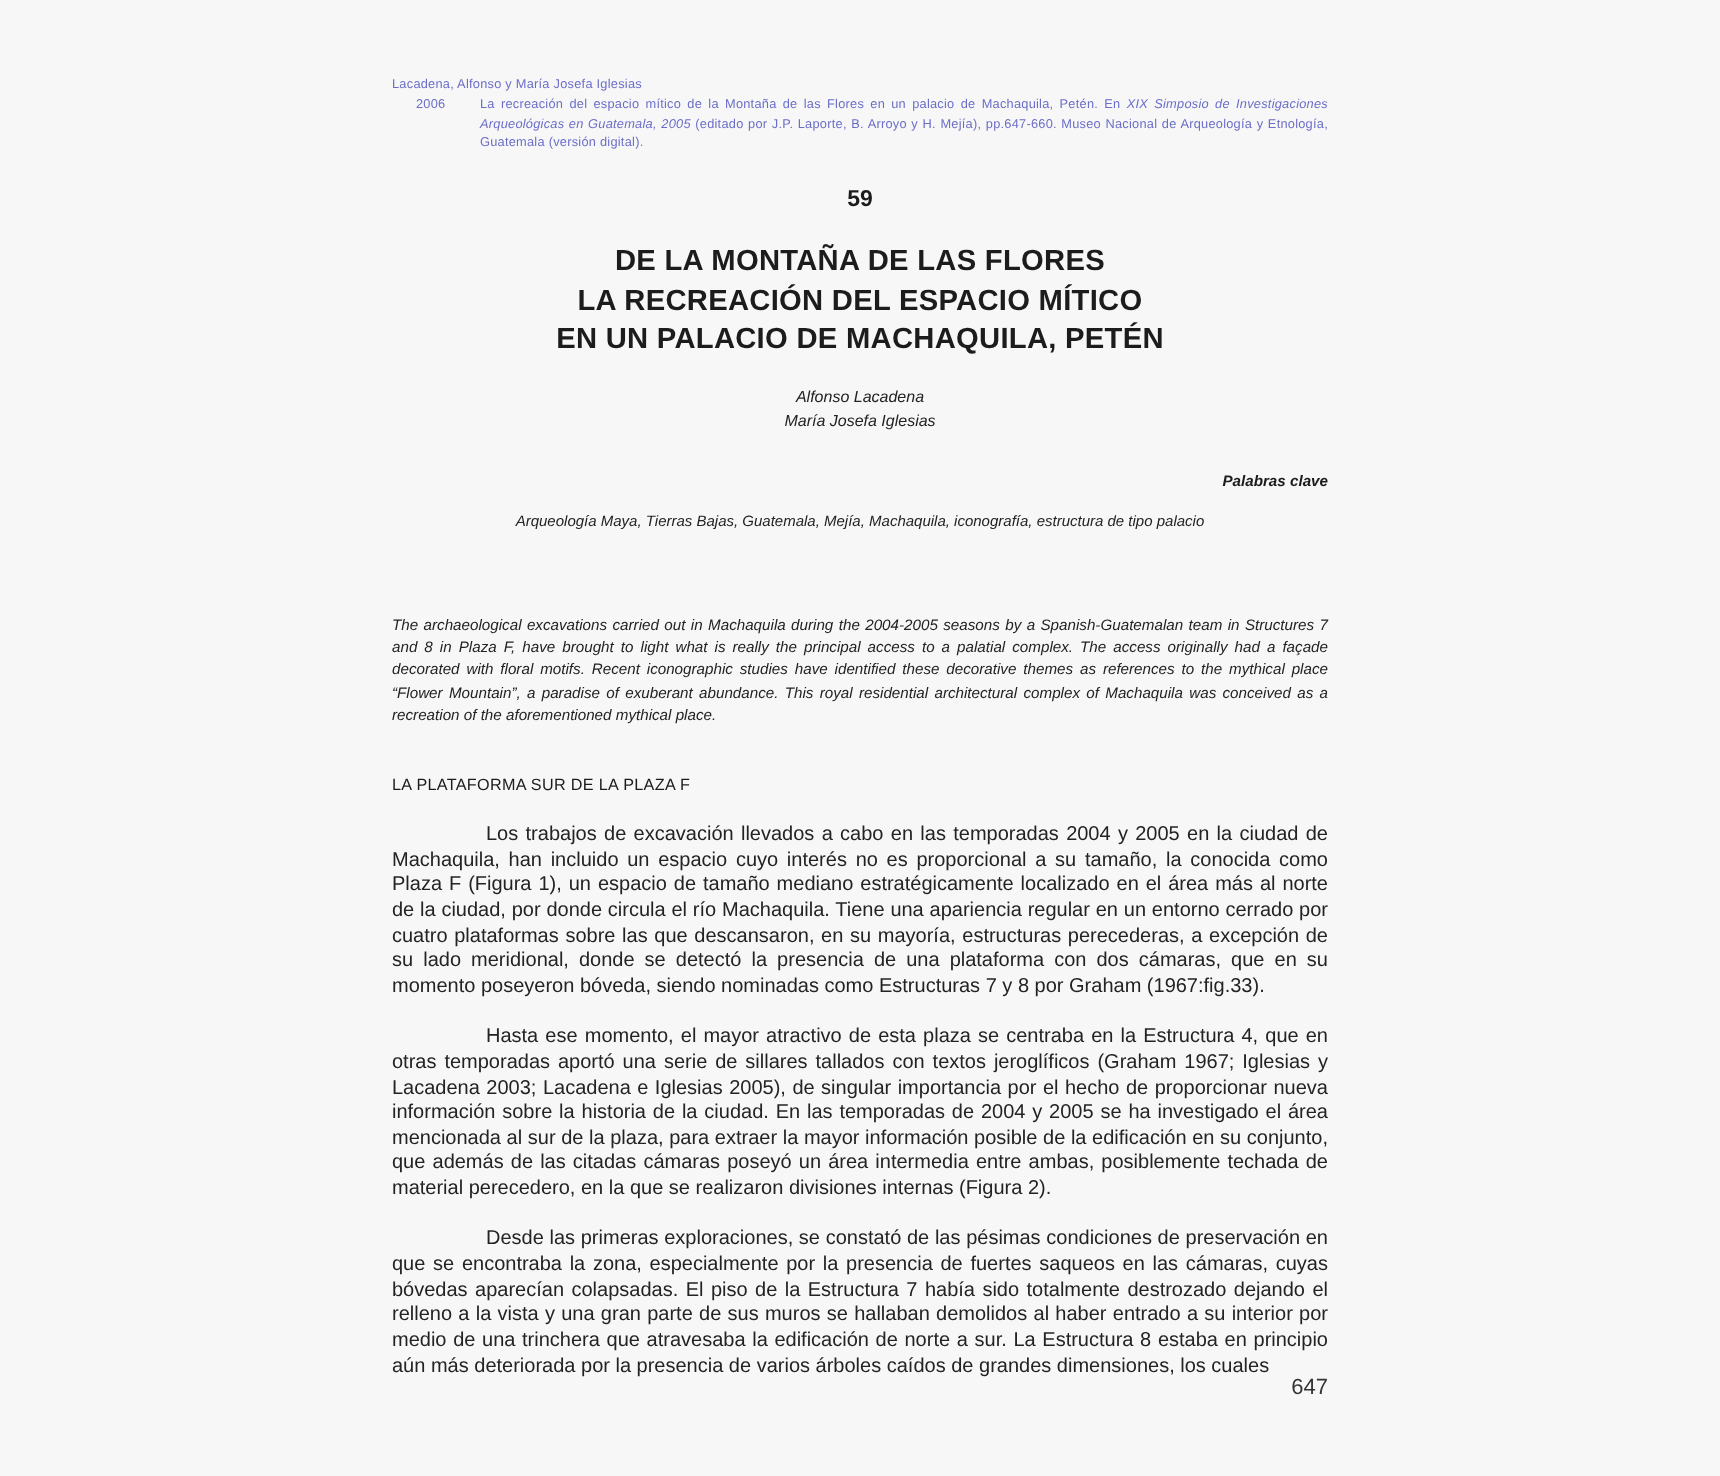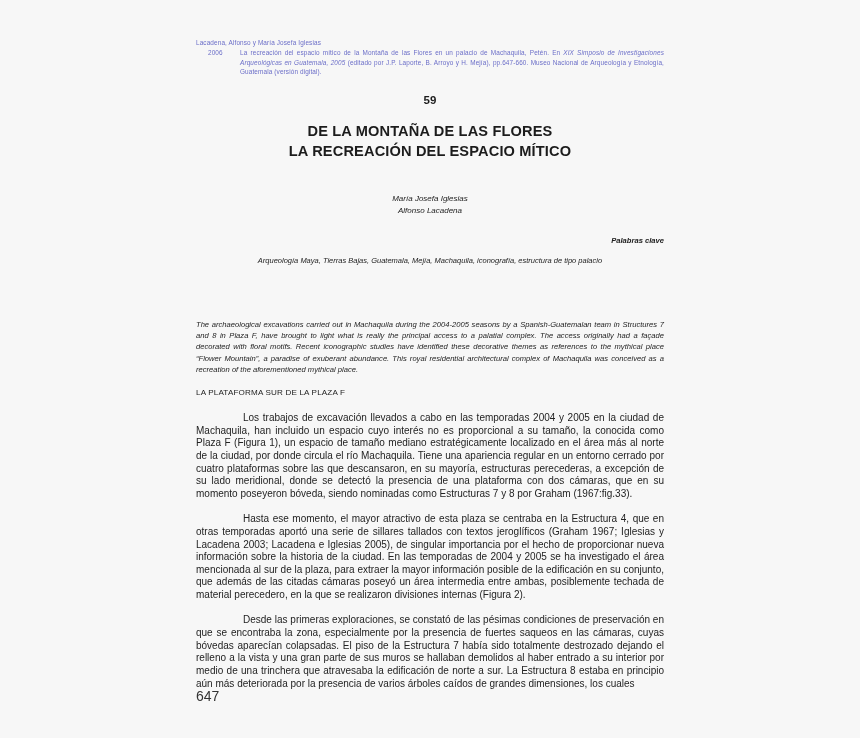--- a/index.html
+++ b/index.html
@@ -134,21 +134,21 @@
     font-weight: bold;
     font-style: italic;
     line-height: 10.6px;
     color: #1c1c1c;
   }
   .en-title span { display: block; }
 
   
   .abstract {
     position: absolute;
-    top: 319px;
+    top: 307px;
     left: 0;
     width: 468px;
     text-align: justify;
     font-size: 7.6px;
     font-style: italic;
     line-height: 11.2px;
     color: #232323;
   }
 
   
@@ -178,22 +178,22 @@
     margin: 0 0 12.6px 0;
     text-indent: 47px;
   }
 
   
   .folio {
     position: absolute;
     top: 688px;
     left: 0;
     width: 468px;
-    text-align: left;
-    font-size: 14px;
+    text-align: right;
+    font-size: 11px;
     color: #333333;
   }
 </style>
 </head>
 <body>
 
 <div class="page">
   <div class="content">
 
     <div class="citation">
@@ -202,25 +202,26 @@
         <span class="cite-year">2006</span>
         <span class="cite-body"><span>La recreación del espacio mítico de la Montaña de las Flores en un palacio de Machaquila, Petén. En </span><i>XIX Simposio de Investigaciones Arqueológicas en Guatemala, 2005</i><span> (editado por J.P. Laporte, B. Arroyo y H. Mejía), pp.647-660. Museo Nacional de Arqueología y Etnología, Guatemala (versión digital).</span></span>
       </span>
     </div>
 
     <div class="art-number">59</div>
 
     <div class="title">
       <span>DE LA MONTAÑA DE LAS FLORES</span>
       <span>LA RECREACIÓN DEL ESPACIO MÍTICO</span>
+      <span>EN UN PALACIO DE MACHAQUILA, PETÉN</span>
     </div>
 
     <div class="byline">
+      <span>Alfonso Lacadena</span>
       <span>María Josefa Iglesias</span>
-      <span>Alfonso Lacadena</span>
     </div>
 
     <div class="kw-heading">Palabras clave</div>
     <div class="kw-list">Arqueología Maya, Tierras Bajas, Guatemala, Mejía, Machaquila, iconografía, estructura de tipo palacio</div>
 
     <div class="en-title">
     </div>
 
     <div class="abstract">The archaeological excavations carried out in Machaquila during the 2004-2005 seasons by a Spanish-Guatemalan team in Structures 7 and 8 in Plaza F, have brought to light what is really the principal access to a palatial complex. The access originally had a façade decorated with floral motifs. Recent iconographic studies have identified these decorative themes as references to the mythical place “Flower Mountain”, a paradise of exuberant abundance. This royal residential architectural complex of Machaquila was conceived as a recreation of the aforementioned mythical place.</div>
 

